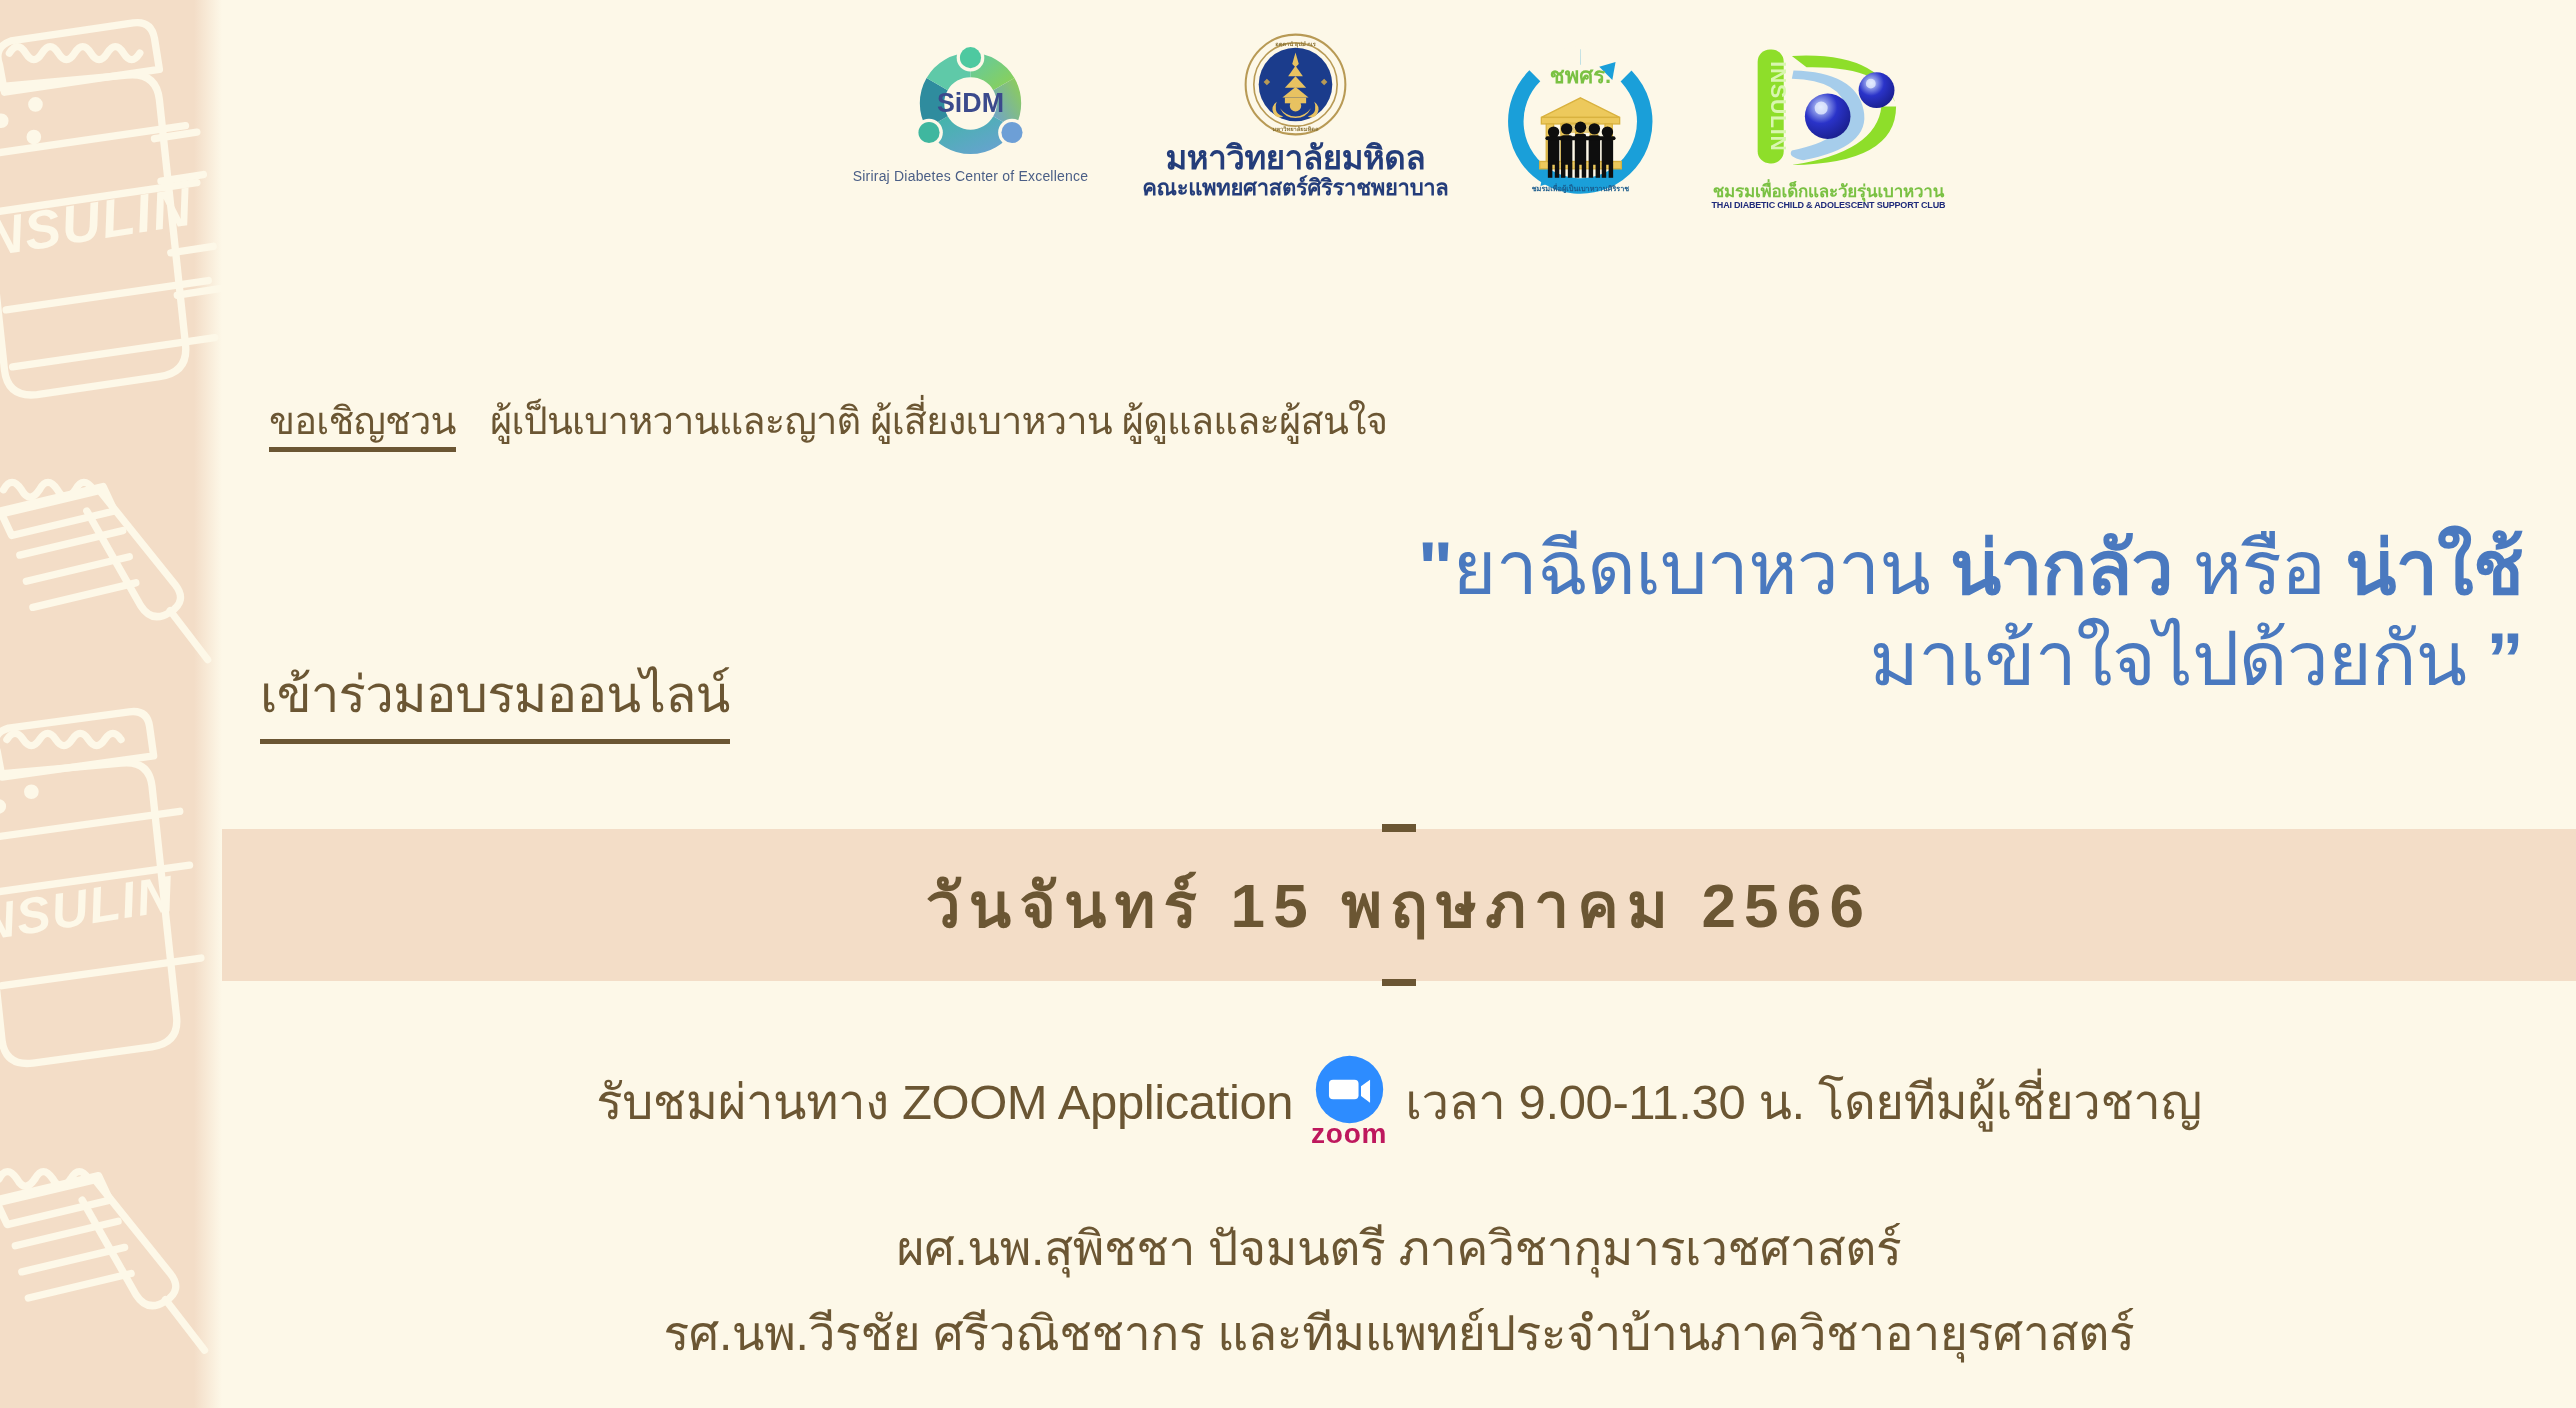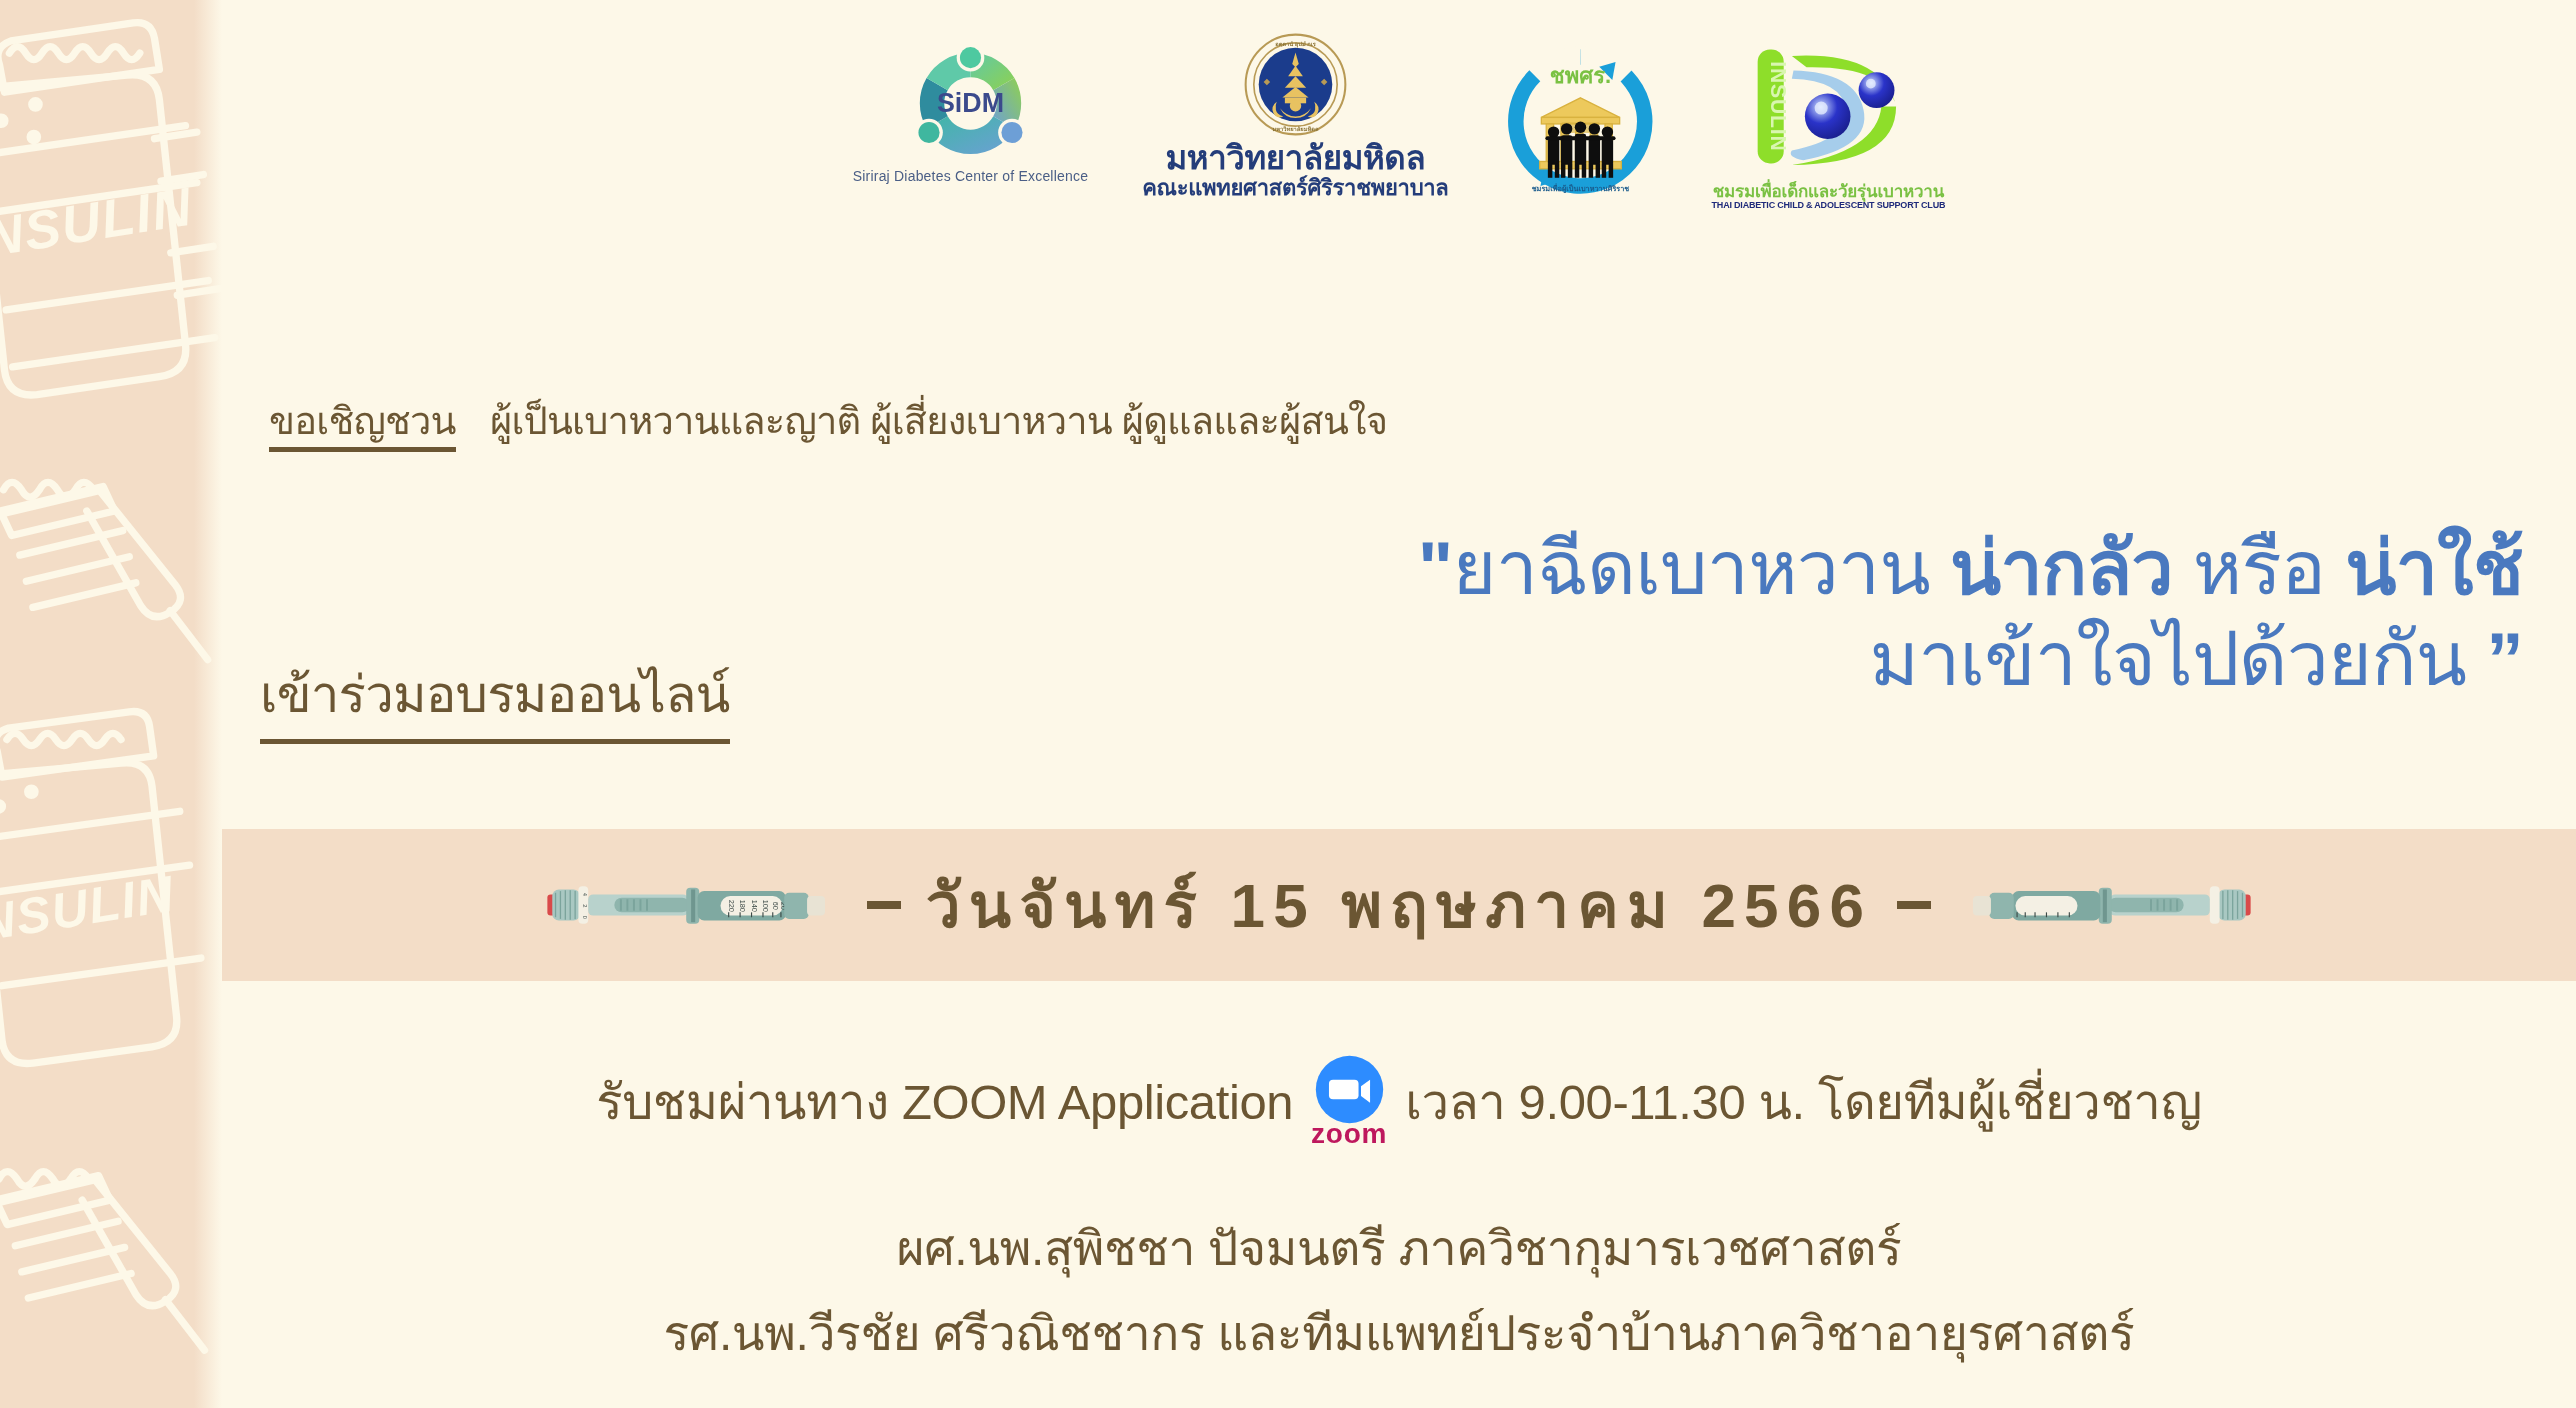--- a/index.html
+++ b/index.html
@@ -71,20 +71,21 @@
   .title-l1{ font-size:75px; white-space:nowrap; letter-spacing:-0.8px; }
   .title-l2{ font-size:75px; white-space:nowrap; letter-spacing:-0.8px; margin-top:11.4px; }
   .t-bold{ font-weight:700; }
   .quote{ font-weight:700; }
 
   
   .date-band{
     position:absolute; left:222px; top:829px; width:2354px; height:152px;
     background:#f3ddc7; display:flex; align-items:center; justify-content:center;
     gap:24.5px;
+    flex-direction:column;
   }
   .date-text{
     font-size:62px; font-weight:700; color:#6b5633;
     letter-spacing:8.2px; white-space:nowrap;
   }
   .dash{ width:34px; height:7.3px; background:#6b5633; flex:none; }
 
   
   .zoom-line{
     position:absolute; left:222px; top:1055px; width:2354px;

